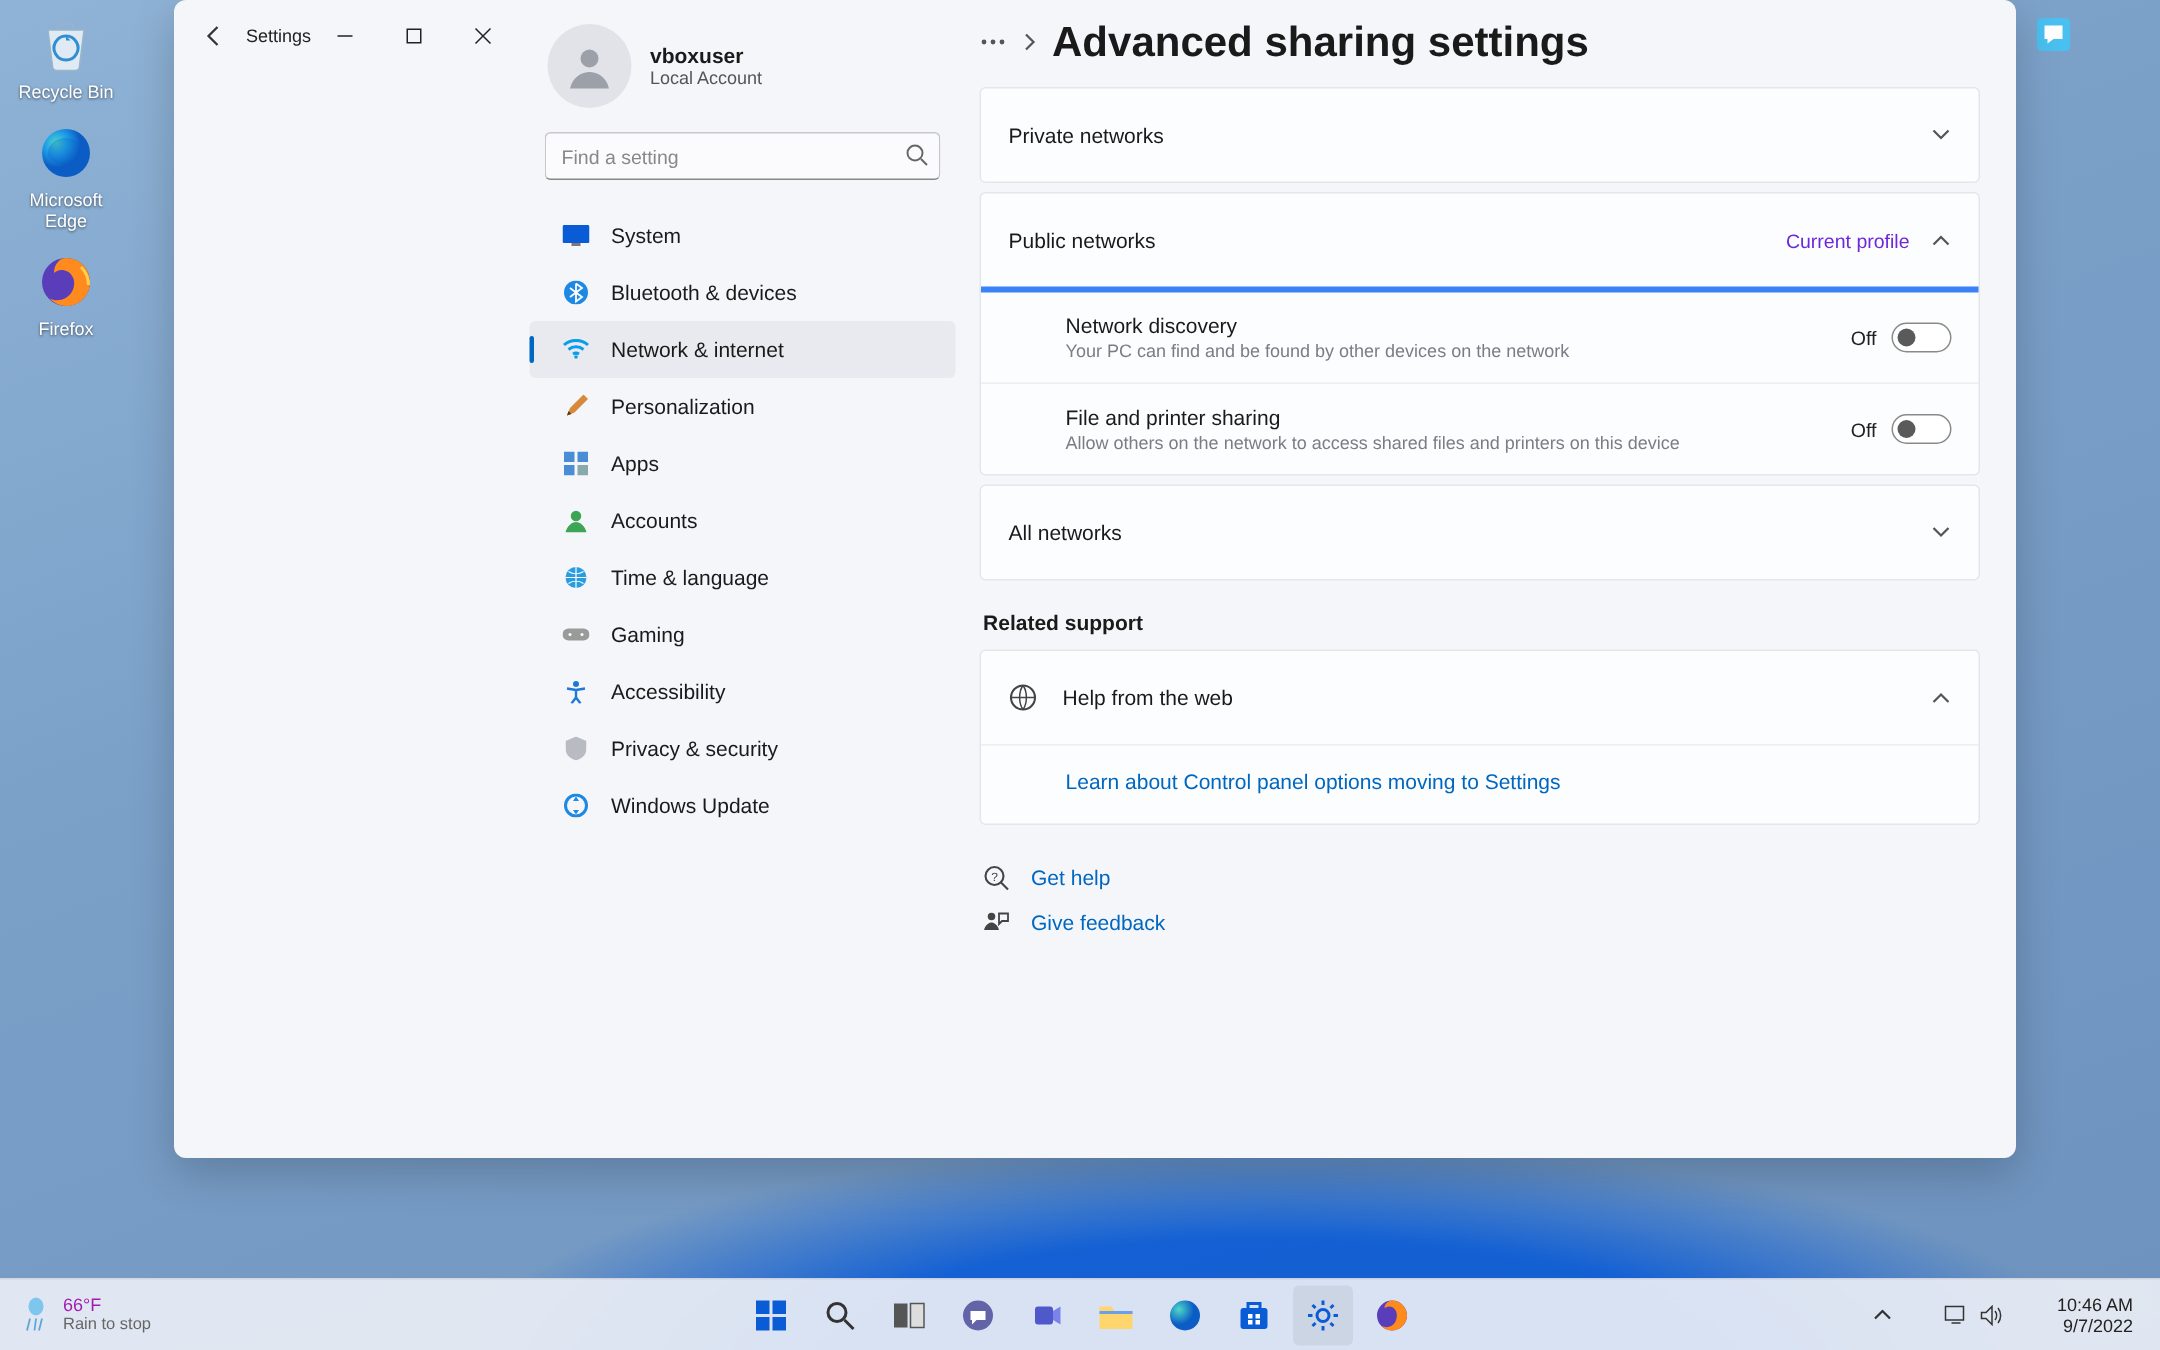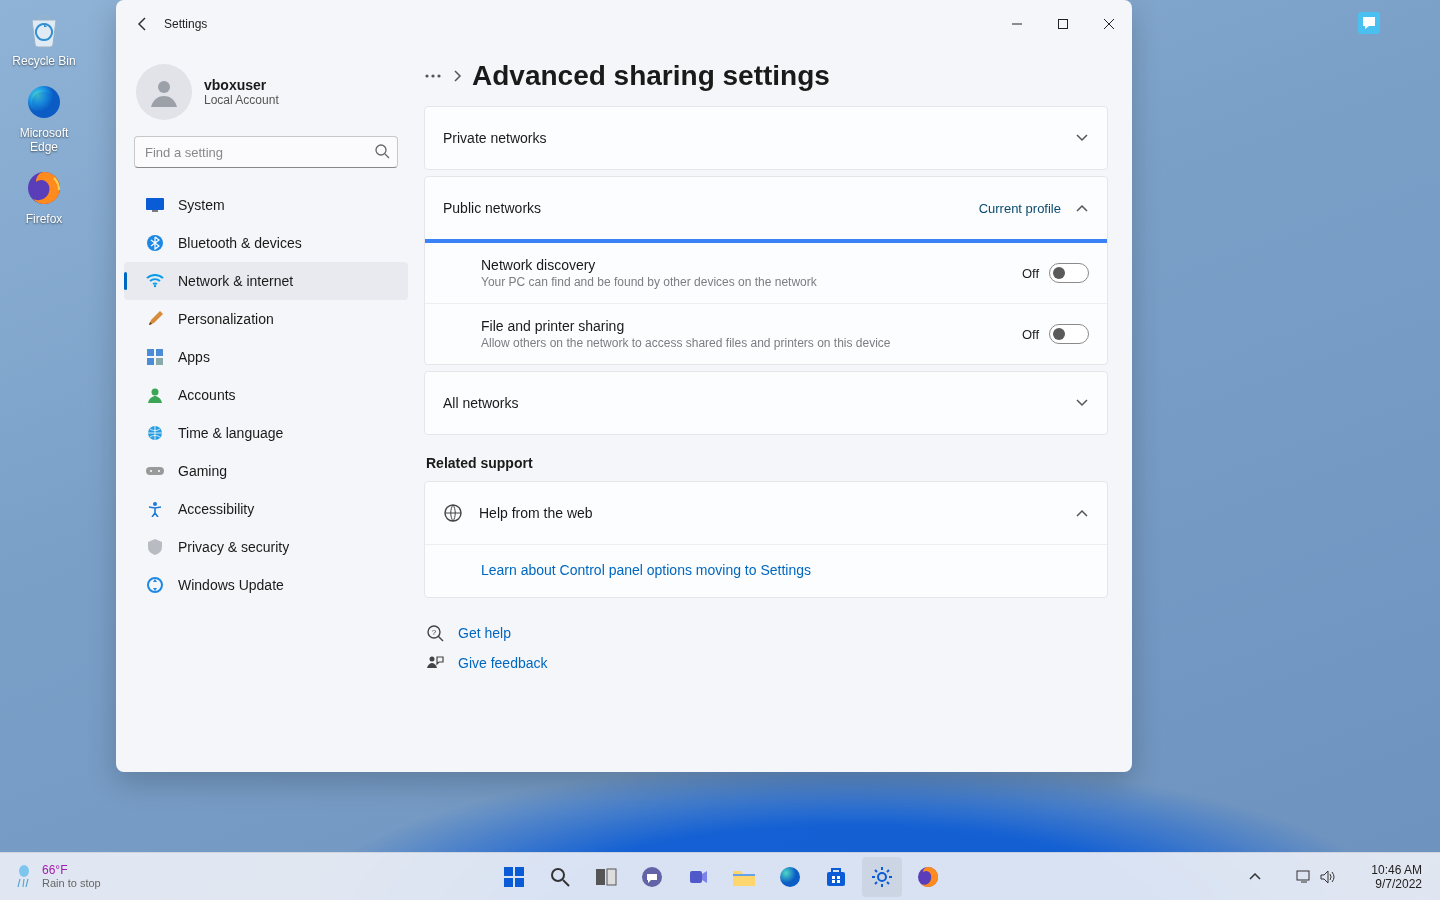--- a/index.html
+++ b/index.html
@@ -8,21 +8,21 @@
 
 .bg-swirl { position: absolute; left: 300px; top: 760px; width: 1100px; height: 300px; background: radial-gradient(ellipse at 50% 50%, #0a5bd6 0%, #0a5bd6 40%, transparent 70%); border-radius: 50%; filter: blur(2px); opacity: .9; }
 
 
 .desktop { position: absolute; left: 0; top: 0; width: 100px; }
 .desktop .d-icon { width: 80px; text-align: center; margin: 8px 0 12px 4px; cursor: pointer; }
 .desktop .d-icon .d-img { width: 44px; height: 44px; margin: 0 auto 2px; display:flex; align-items:center; justify-content:center; }
 .desktop .d-icon .d-lbl { color: #fff; font-size: 12px; text-shadow: 0 1px 2px rgba(0,0,0,.6); line-height: 14px; }
 
 
-.win { position: absolute; left: 116px; top: 0; width: 1016px; height: 772px; background: #f5f6f9; border-radius: 8px; box-shadow: 0 10px 30px rgba(0,0,0,.2); display: flex; flex-direction: column; }
+.win { position: absolute; left: 116px; top: 0; width: 1228px; height: 772px; background: #f5f6f9; border-radius: 8px; box-shadow: 0 10px 30px rgba(0,0,0,.2); display: flex; flex-direction: row; }
 .titlebar { height: 48px; display: flex; align-items: center; }
 .titlebar .tb-left { display:flex; align-items:center; gap:12px; padding-left: 18px; }
 .titlebar .tb-back { width: 18px; height: 18px; display:flex; align-items:center; justify-content:center; color:#333; }
 .titlebar .tb-title { font-size: 12px; color: #222; }
 .titlebar .spacer { flex: 1; }
 .titlebar .ctrl { width: 46px; height: 48px; display:flex; align-items:center; justify-content:center; color:#222; }
 
 .win-body { flex:1; display:flex; min-height:0; }
 
 
@@ -47,21 +47,21 @@
 .main { flex:1; padding: 12px 24px 24px 8px; overflow:auto; }
 .bread { display:flex; align-items:center; gap:10px; margin-bottom: 14px; }
 .bread .dots { color:#555; }
 .bread .chev { color:#555; }
 .bread h1 { font-size:28px; font-weight:600; color:#1a1a1a; }
 
 .card { background:#fcfdfe; border:1px solid #e6e6ea; border-radius:4px; margin-bottom:6px; }
 .card-head { height:62px; display:flex; align-items:center; padding:0 18px; cursor:pointer; justify-content:space-between; }
 .card-head .ch-title { font-size:14px; color:#1a1a1a; }
 .card-head .ch-right { display:flex; align-items:center; gap:14px; }
-.card-head .ch-sub { font-size:13px; color:#0c4a6e; }
+.card-head .ch-sub { font-size:13px; color:#6d28d9; }
 .card-head .ch-arrow { color:#555; }
 .card.open .card-body { display:block; }
 .card-body { border-top:4px solid #3b82f6; }
 .row { display:flex; align-items:center; padding:14px 18px 14px 56px; border-top:1px solid #eee; }
 .row:first-child { border-top:none; }
 .row .r-text .r-title { font-size:14px; color:#1a1a1a; }
 .row .r-text .r-desc { font-size:12px; color:#7a7d83; margin-top:2px; }
 .row .r-spacer { flex:1; }
 .row .r-state { font-size:13px; color:#222; margin-right:10px; }
 .toggle { width:40px; height:20px; border-radius:10px; border:1px solid #8a8a8a; background:#fff; position:relative; cursor:pointer; }

